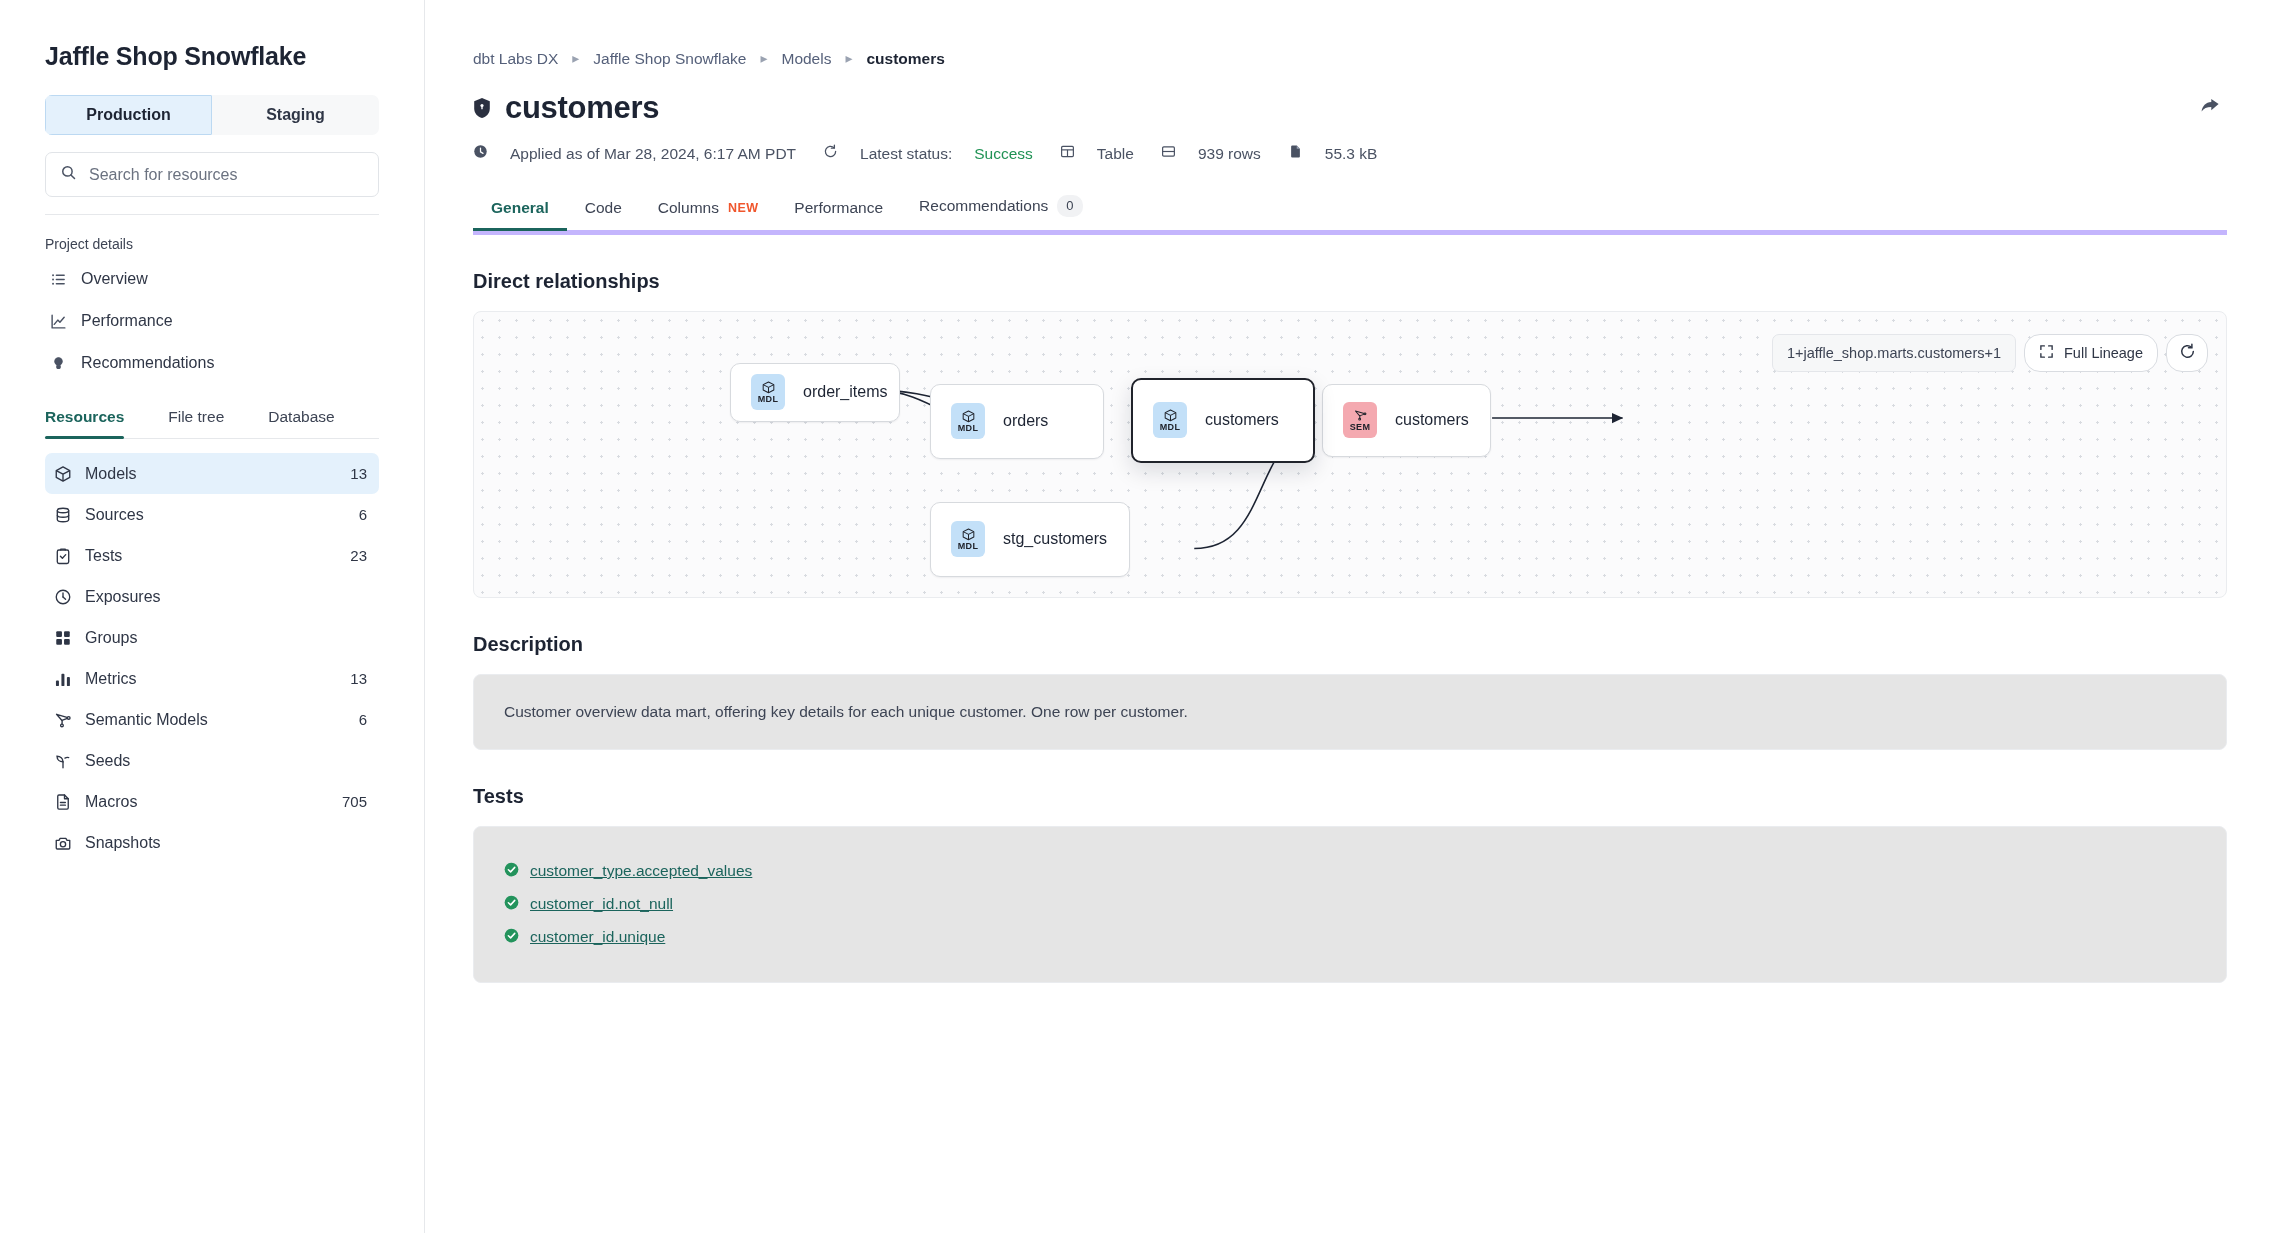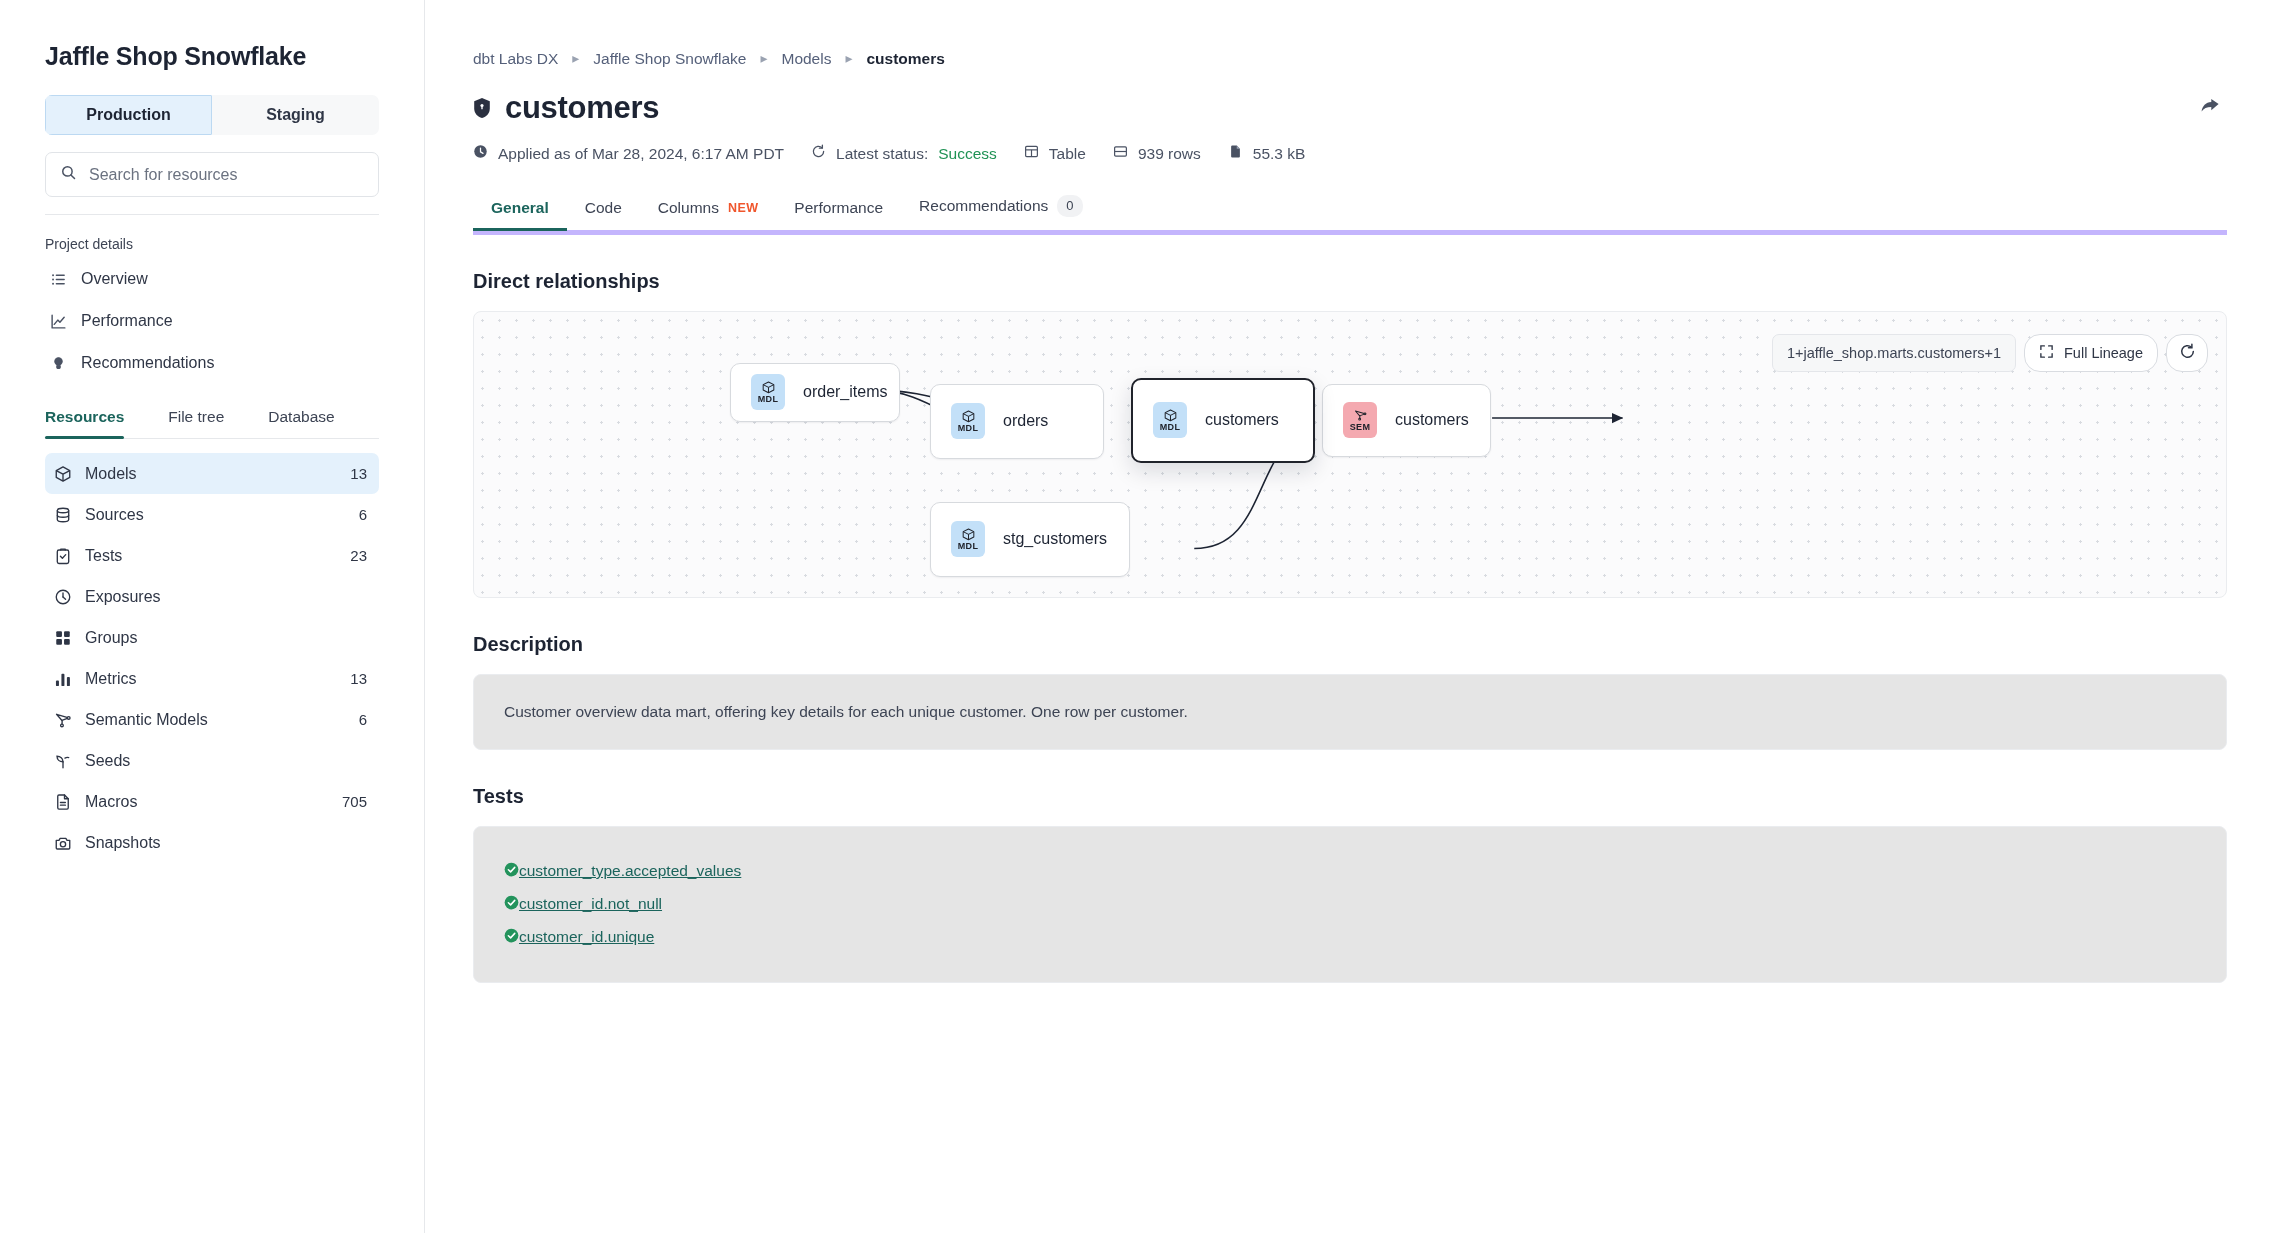--- a/index.html
+++ b/index.html
@@ -105,21 +105,21 @@
   .share-btn {
     position: absolute; right: 58px; top: 90px;
     width: 34px; height: 34px; display: flex; align-items: center; justify-content: center;
     cursor: pointer;
   }
 
   .meta-row {
     display: flex; align-items: center; gap: 27px;
     margin-top: 18px; font-size: 15.5px; color: #4a5263;
   }
-  .meta-item { display: flex; align-items: center; gap: 10px; }
+  .meta-item { display: flex; align-items: center; gap: 22px; }
   .status-ok { color: #1f9254; }
 
   .tabs {
     display: flex; align-items: flex-end; margin-top: 32px;
     border-bottom: 5px solid #c4b5fd;
   }
   .tab {
     font-size: 15.5px; color: #3d4454; padding: 0 18px 13px 18px;
     cursor: pointer; position: relative; display: flex; align-items: center; gap: 9px;
   }
@@ -178,21 +178,21 @@
   .node .nm { margin-left: 18px; font-size: 16px; color: #1d2433; white-space: nowrap; }
   .edges { position: absolute; inset: 0; z-index: 1; pointer-events: none; }
 
   
   .panel {
     margin-top: 18px; border: 1px solid #eaecef; border-radius: 8px;
     background: #e5e5e5; padding: 28px 30px;
   }
   .panel .desc-text { font-size: 15.5px; color: #3d4454; }
   .test-row {
-    display: flex; align-items: center; 
+    display: flex; align-items: center; gap: 11px;
     padding: 7px 0;
   }
   .test-link {
     font-size: 15.5px; color: #1b645c; text-decoration: underline; cursor: pointer;
   }
 </style>
 </head>
 <body>
 
 <div class="app">

